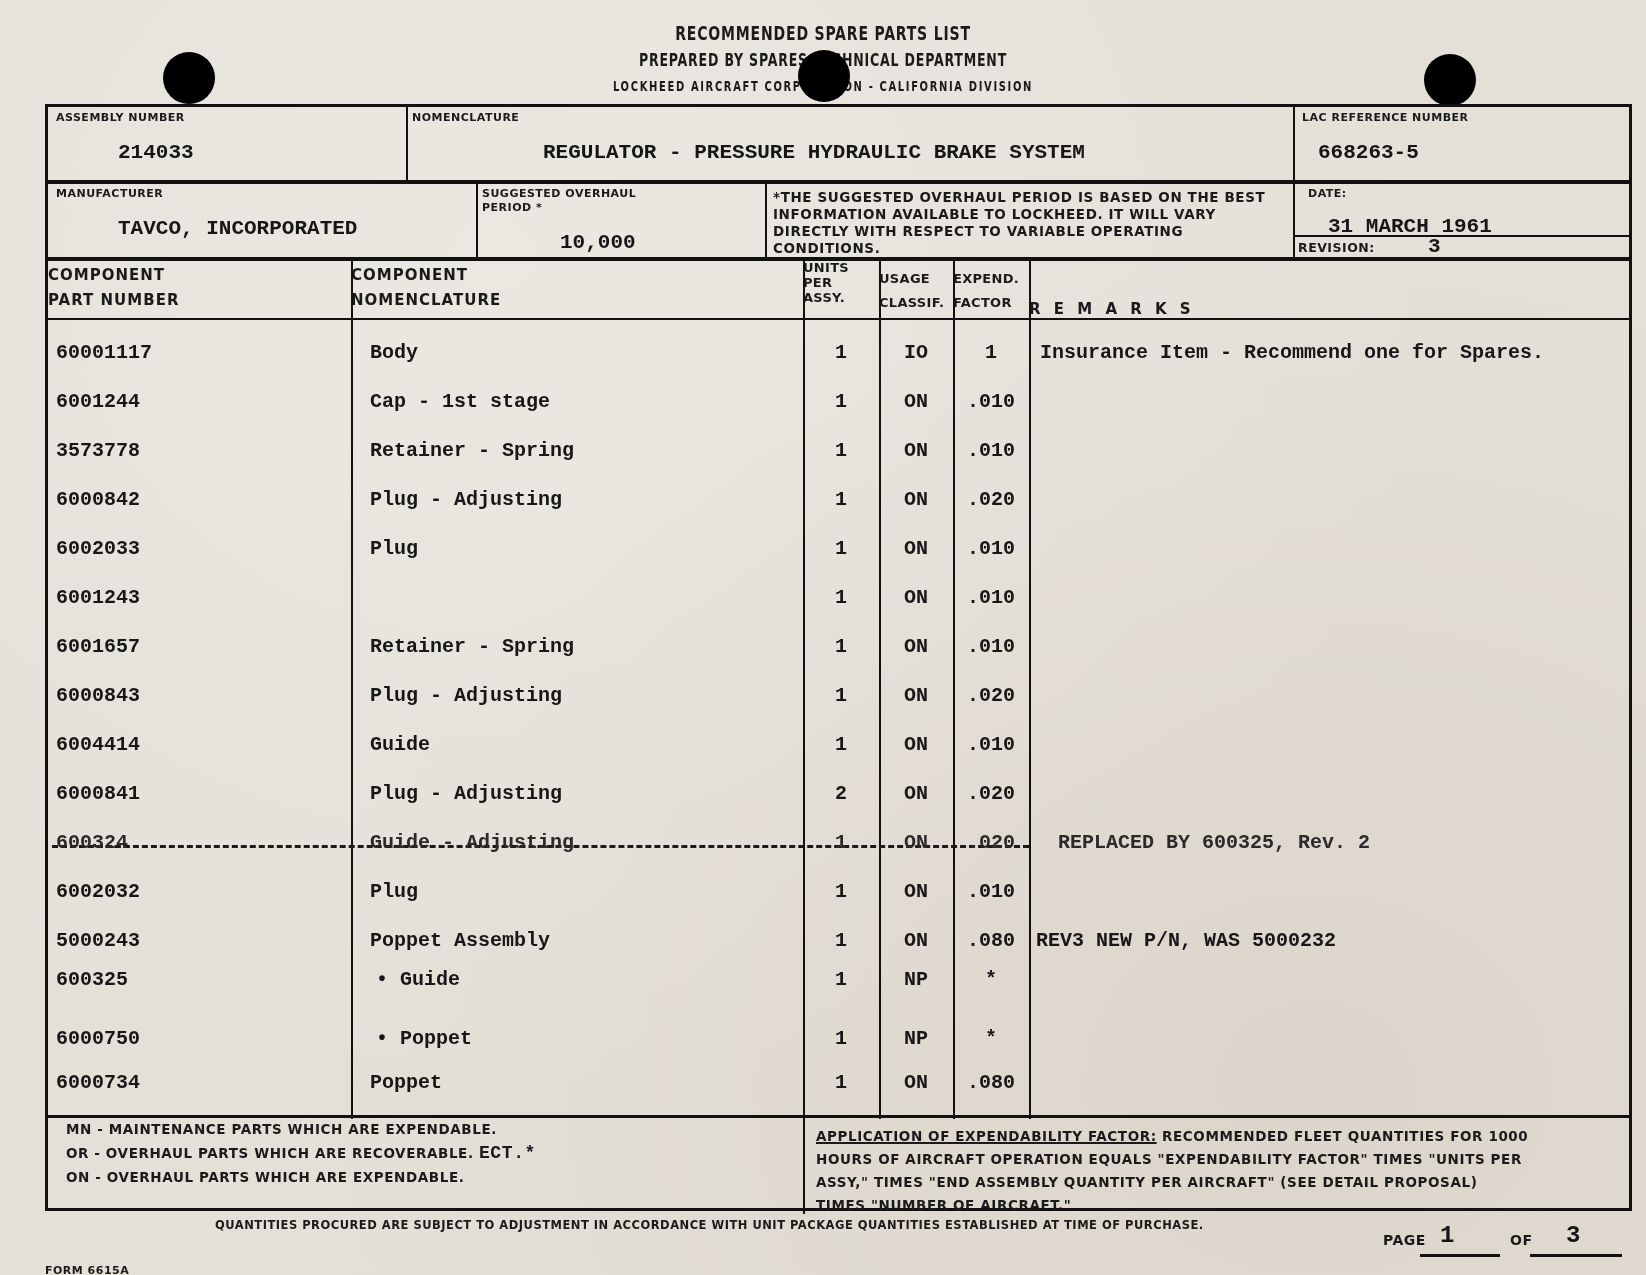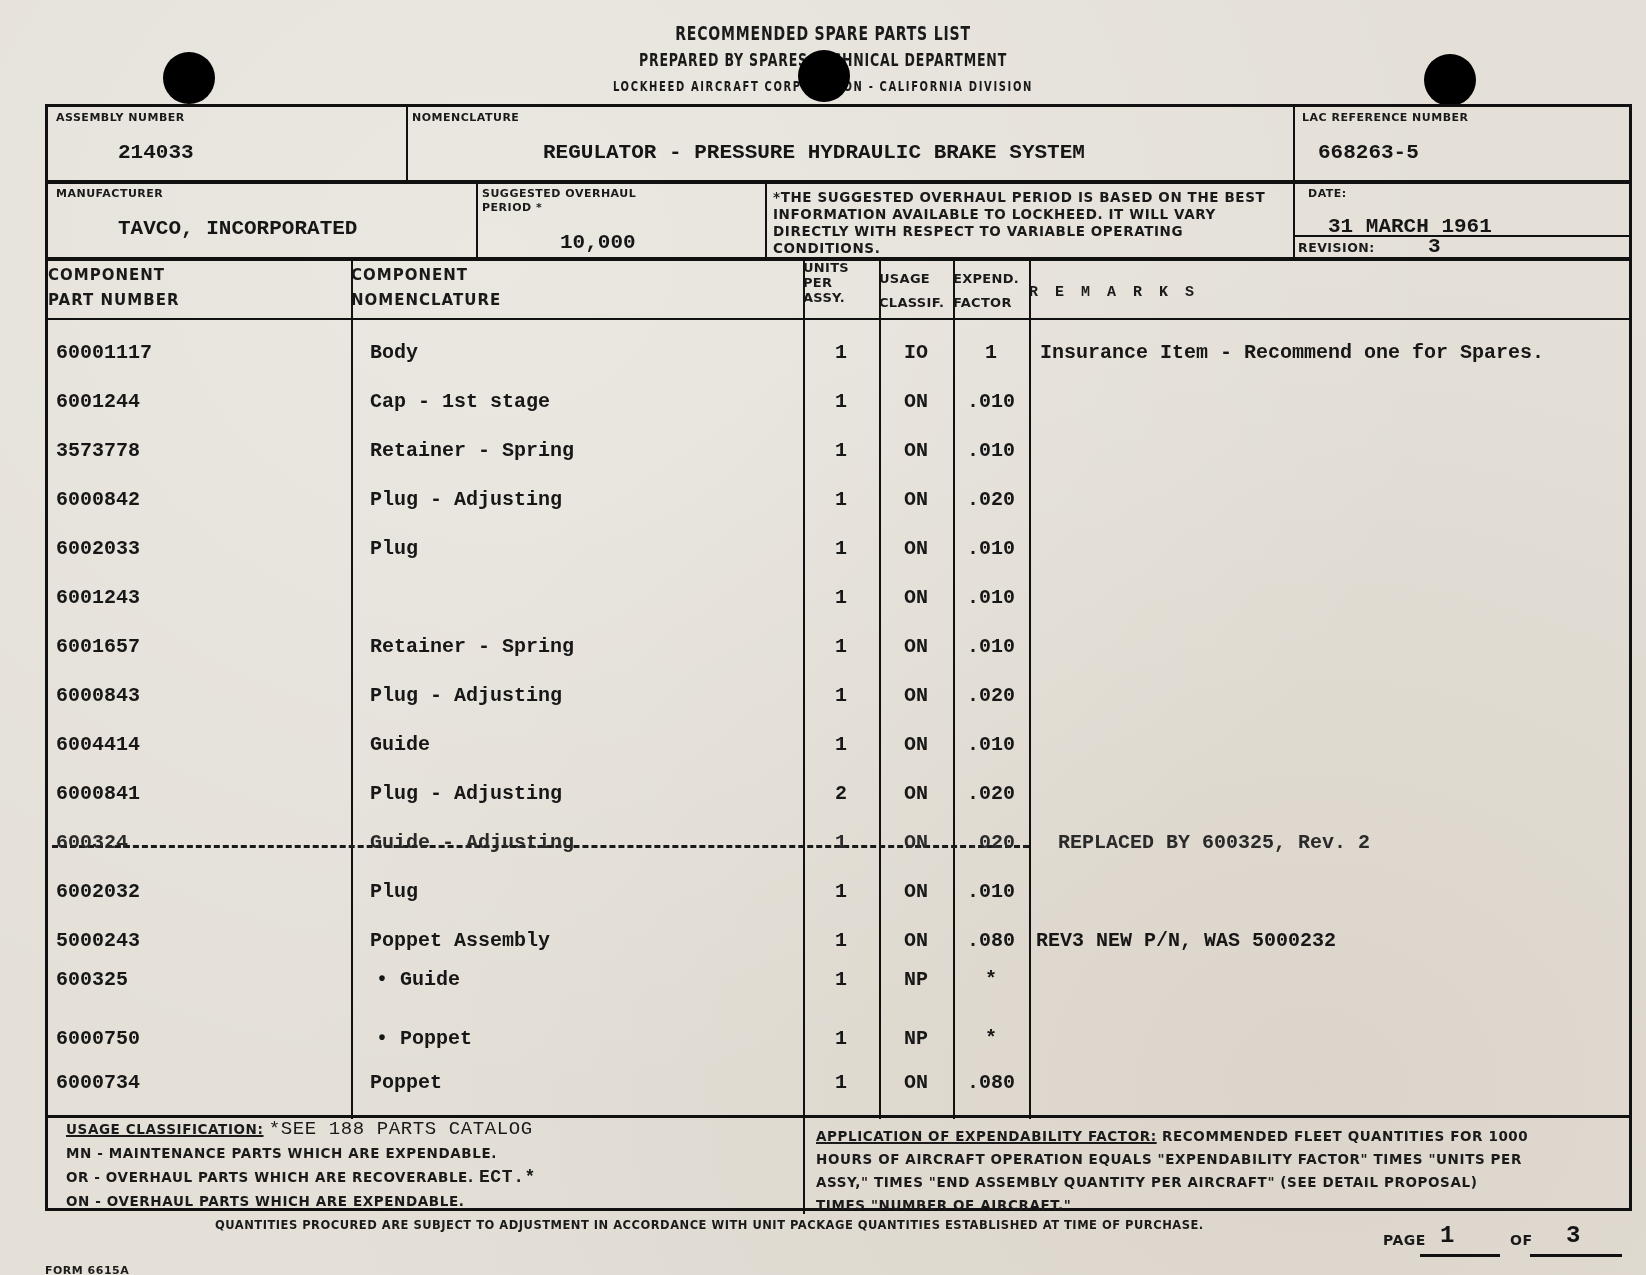--- a/index.html
+++ b/index.html
@@ -129,21 +129,21 @@
   </div>
   <div class="colhead small" style="left:755px;top:153px;width:76px;">
     <span>UNITS</span><br><span>PER</span><br><span>ASSY.</span>
   </div>
   <div class="colhead small" style="left:831px;top:160px;width:74px;line-height:24px;">
     <span>USAGE</span><br><span>CLASSIF.</span>
   </div>
   <div class="colhead small" style="left:905px;top:160px;width:76px;line-height:24px;">
     <span>EXPEND.</span><br><span>FACTOR</span>
   </div>
-  <div class="colhead" style="left:981px;top:173px;width:606px;letter-spacing:4px;font-family:Liberation Mono, monospace;">R E M A R K S</div>
+  <div class="colhead" style="left:981px;top:190px;width:606px;letter-spacing:4px;">R E M A R K S</div>
 
   <div class="hline" style="top:211px;height:2px;"></div>
 
   <div class="vline" style="left:303px;top:152px;height:860px;"></div>
   <div class="vline" style="left:755px;top:152px;height:860px;"></div>
   <div class="vline" style="left:831px;top:152px;height:860px;"></div>
   <div class="vline" style="left:905px;top:152px;height:860px;"></div>
   <div class="vline" style="left:981px;top:152px;height:860px;"></div>
 
   <div id="rows" style="position:absolute;left:0;top:221px;width:1587px;">
@@ -274,24 +274,20 @@
       <div class="cell center" style="left:831px;width:74px;">ON</div>
       <div class="cell center" style="left:905px;width:76px;">.080</div>
       <div class="cell" style="left:992px;"></div>
     </div>
   </div>
 
   <div class="hline" style="top:1008px;height:3px;"></div>
   <div class="vline" style="left:755px;top:1008px;height:99px;"></div>
 
   <div class="note" style="left:18px;top:1010px;width:730px;line-height:24px;font-size:13.5px;">
-    <div>
-      <span class="legend-title">USAGE CLASSIFICATION:</span>
-      <span style="font-family:'Liberation Mono',monospace;font-size:19px;font-weight:normal;">*SEE 188 PARTS CATALOG</span>
-    </div>
     <div>MN - MAINTENANCE PARTS WHICH ARE EXPENDABLE.</div>
     <div>
       <span>OR - OVERHAUL PARTS WHICH ARE RECOVERABLE.</span>
       <span style="font-family:'Liberation Mono',monospace;font-size:18px;">ECT.*</span>
     </div>
     <div>ON - OVERHAUL PARTS WHICH ARE EXPENDABLE.</div>
   </div>
 
   <div class="note" style="left:768px;top:1018px;width:810px;line-height:23px;font-size:13.5px;">
     <div>

